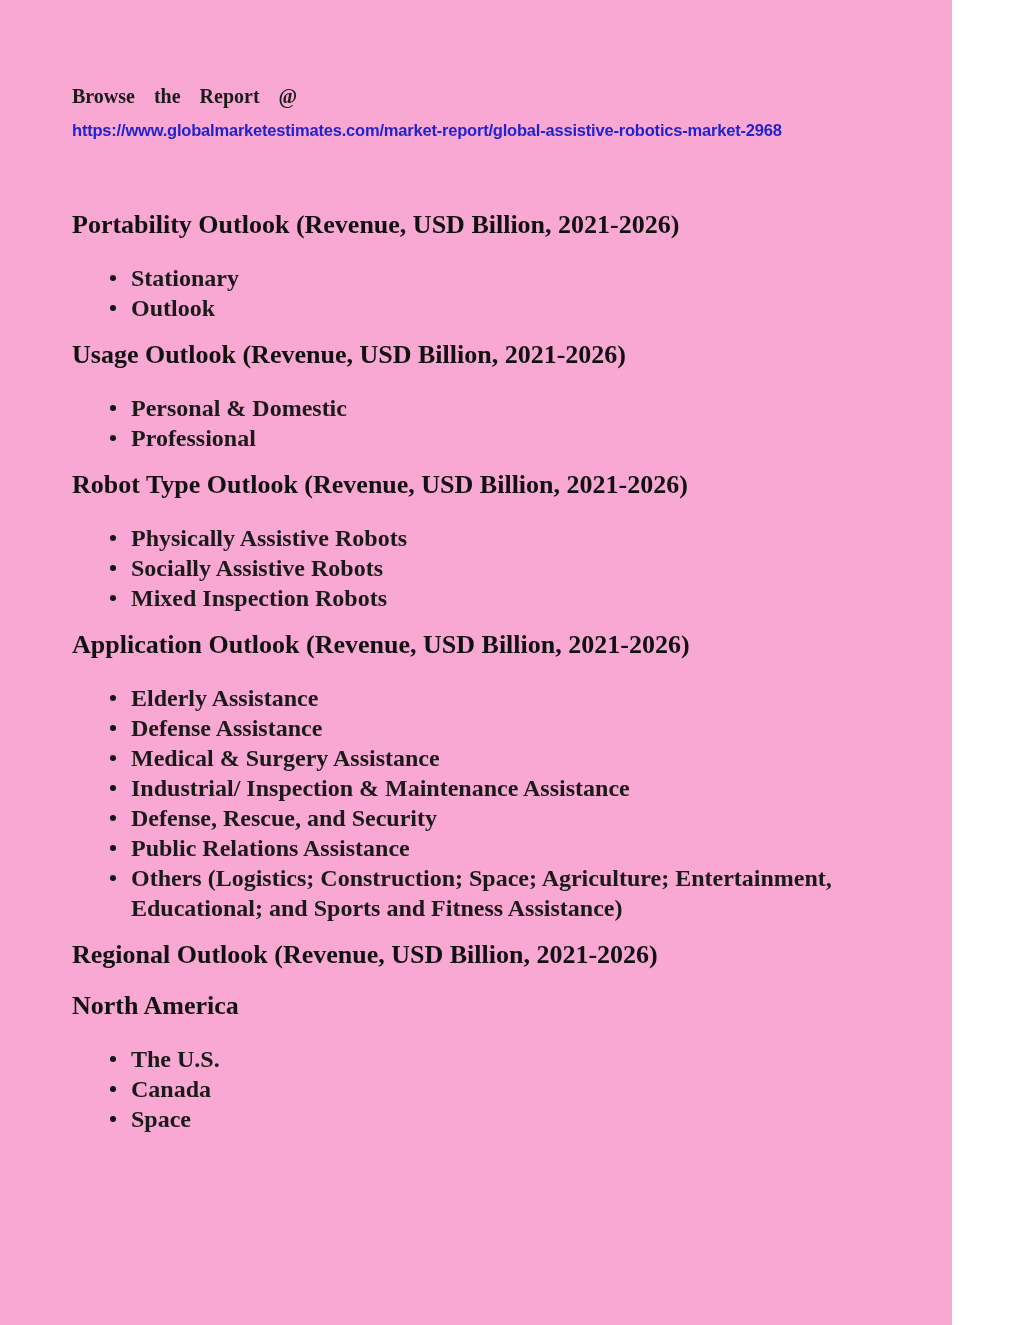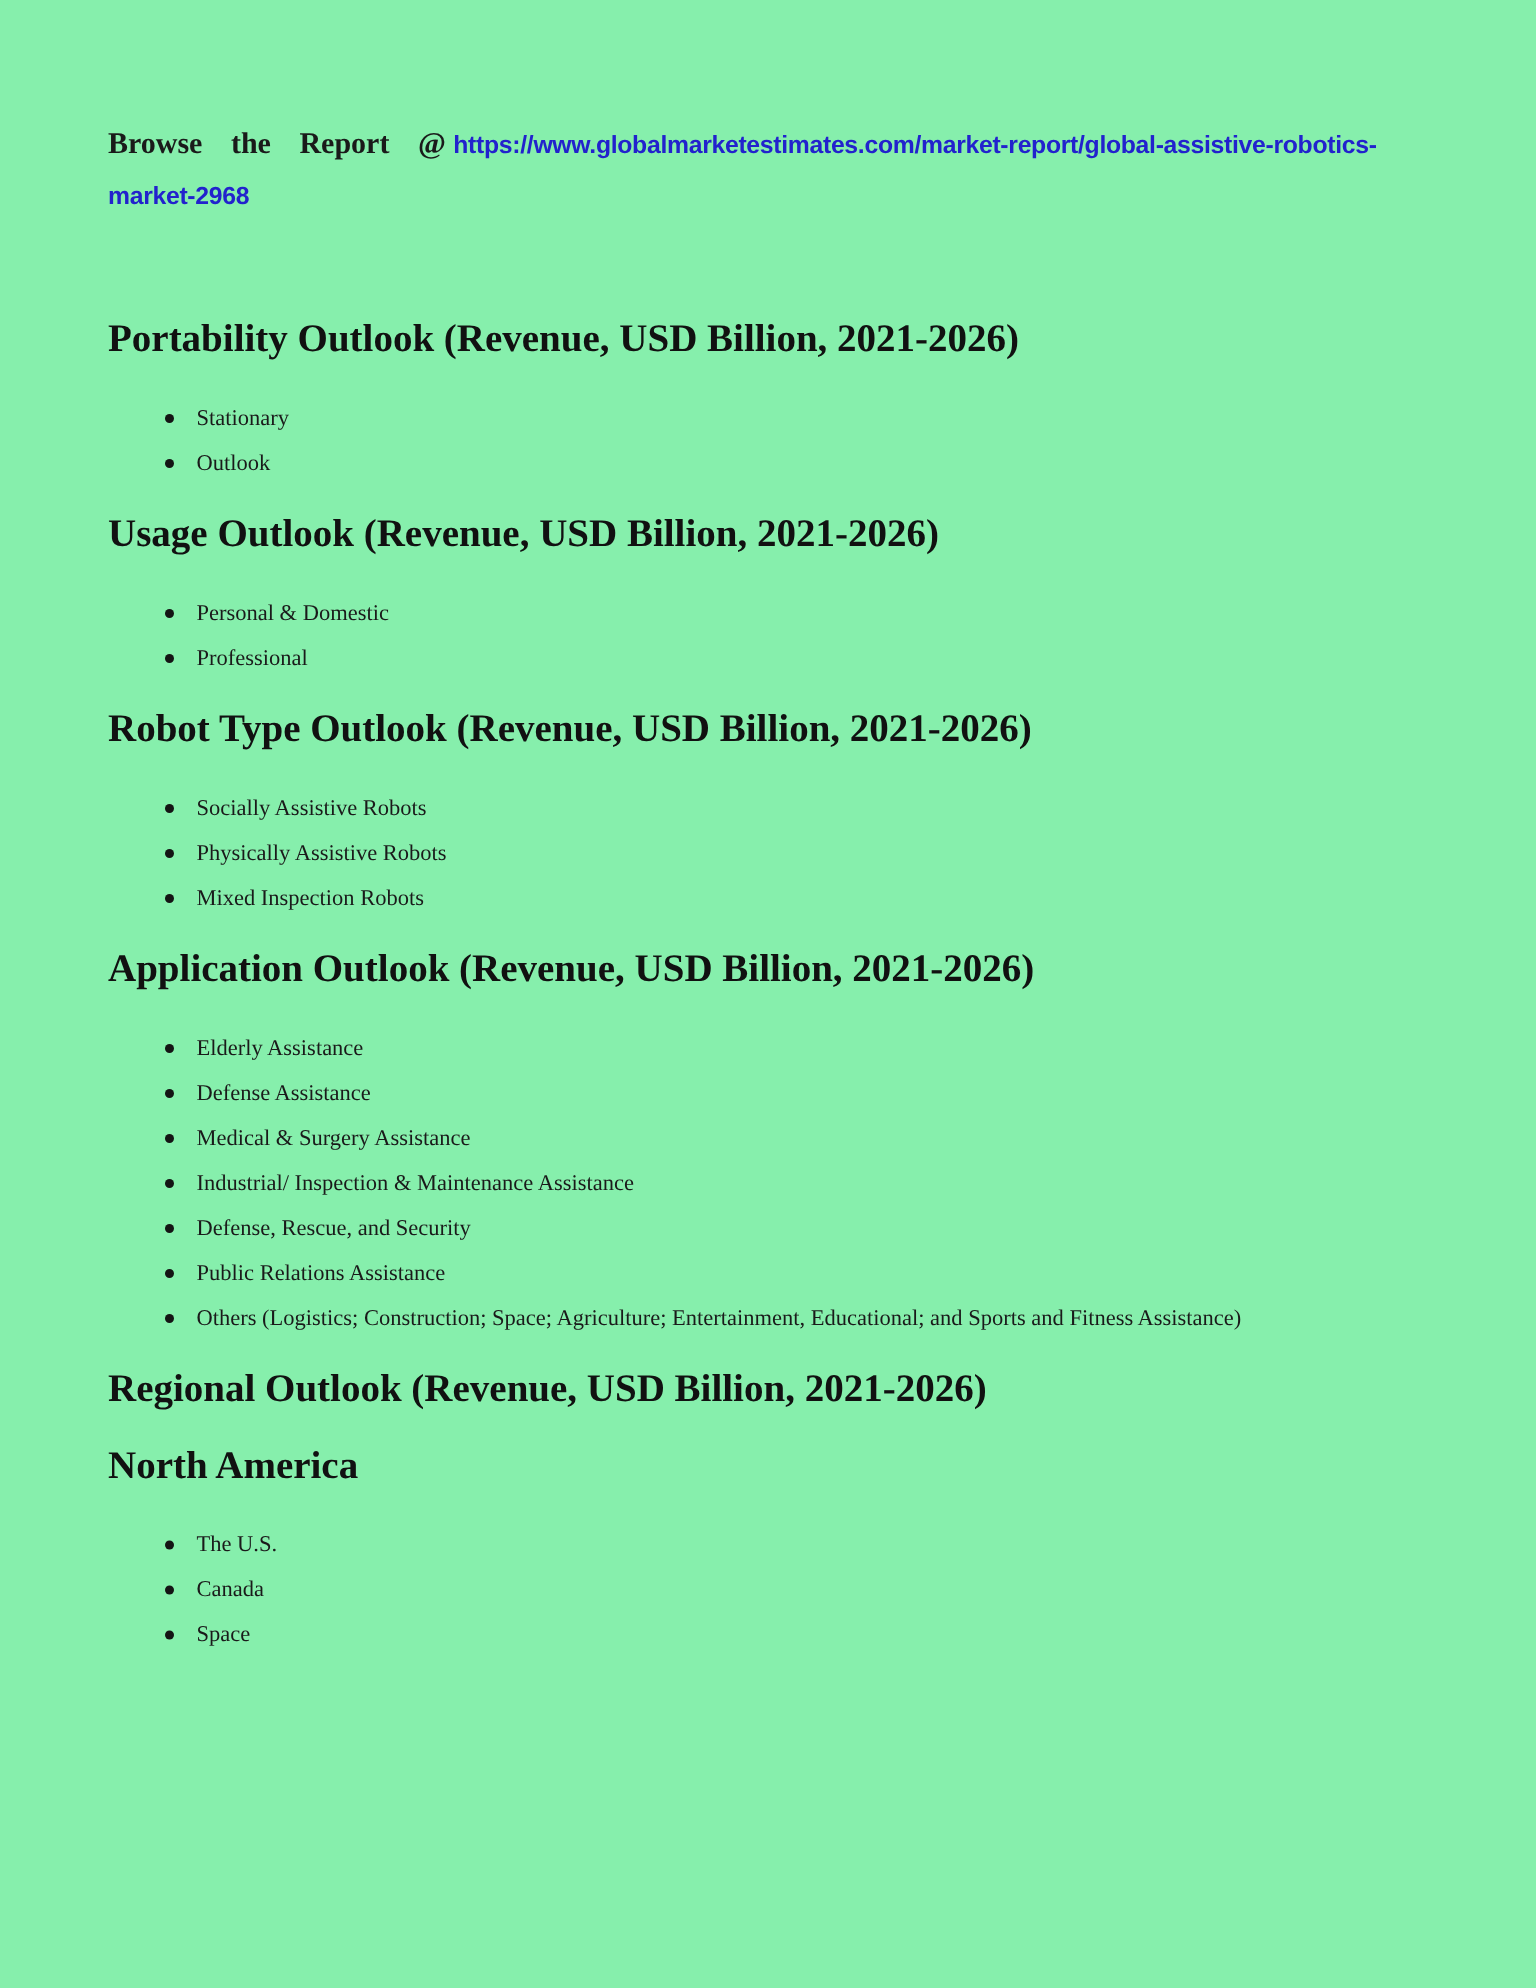--- a/index.html
+++ b/index.html
@@ -6,24 +6,24 @@
     margin: 0;
     padding: 0;
     background: #ffffff;
   }
   body {
     width: 1024px;
     min-height: 1325px;
   }
   .page {
     box-sizing: border-box;
-    width: 1024px;
+    width: 952px;
     min-height: 1325px;
     padding: 80px 72px 60px 72px;
-    background: #86efac;
+    background: #f9a8d4;
     font-family: "Liberation Serif", serif;
     color: #161616;
   }
   .browse-line {
     margin: 0 0 65px 0;
     font-size: 20px;
     font-weight: bold;
     line-height: 33px;
     color: #1a1a1a;
   }
@@ -46,22 +46,23 @@
     font-size: 26px;
     font-weight: bold;
     line-height: 26px;
     margin: 19px 0 25px 0;
     color: #111111;
   }
   .bullet-list {
     list-style: none;
     margin: 0;
     padding: 0 0 0 59px;
-    font-size: 15px;
+    font-size: 24px;
     color: #1a1a1a;
+    font-weight: bold;
   }
   .bullet-list li {
     position: relative;
     line-height: 30px;
   }
   .bullet-dot {
     position: absolute;
     left: -21px;
     top: 12px;
     width: 6px;
@@ -87,22 +88,22 @@
   </ul>
 
   <h2 class="section-heading">Usage Outlook (Revenue, USD Billion, 2021-2026)</h2>
   <ul class="bullet-list">
     <li><span class="bullet-dot"></span><span>Personal &amp; Domestic</span></li>
     <li><span class="bullet-dot"></span><span>Professional</span></li>
   </ul>
 
   <h2 class="section-heading">Robot Type Outlook (Revenue, USD Billion, 2021-2026)</h2>
   <ul class="bullet-list">
+    <li><span class="bullet-dot"></span><span>Physically Assistive Robots</span></li>
     <li><span class="bullet-dot"></span><span>Socially Assistive Robots</span></li>
-    <li><span class="bullet-dot"></span><span>Physically Assistive Robots</span></li>
     <li><span class="bullet-dot"></span><span>Mixed Inspection Robots</span></li>
   </ul>
 
   <h2 class="section-heading">Application Outlook (Revenue, USD Billion, 2021-2026)</h2>
   <ul class="bullet-list">
     <li><span class="bullet-dot"></span><span>Elderly Assistance</span></li>
     <li><span class="bullet-dot"></span><span>Defense Assistance</span></li>
     <li><span class="bullet-dot"></span><span>Medical &amp; Surgery Assistance</span></li>
     <li><span class="bullet-dot"></span><span>Industrial/ Inspection &amp; Maintenance Assistance</span></li>
     <li><span class="bullet-dot"></span><span>Defense, Rescue, and Security</span></li>

